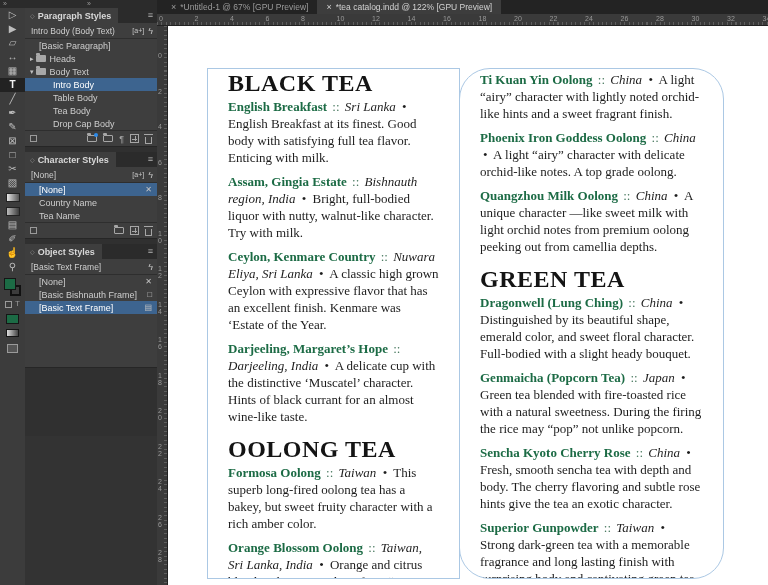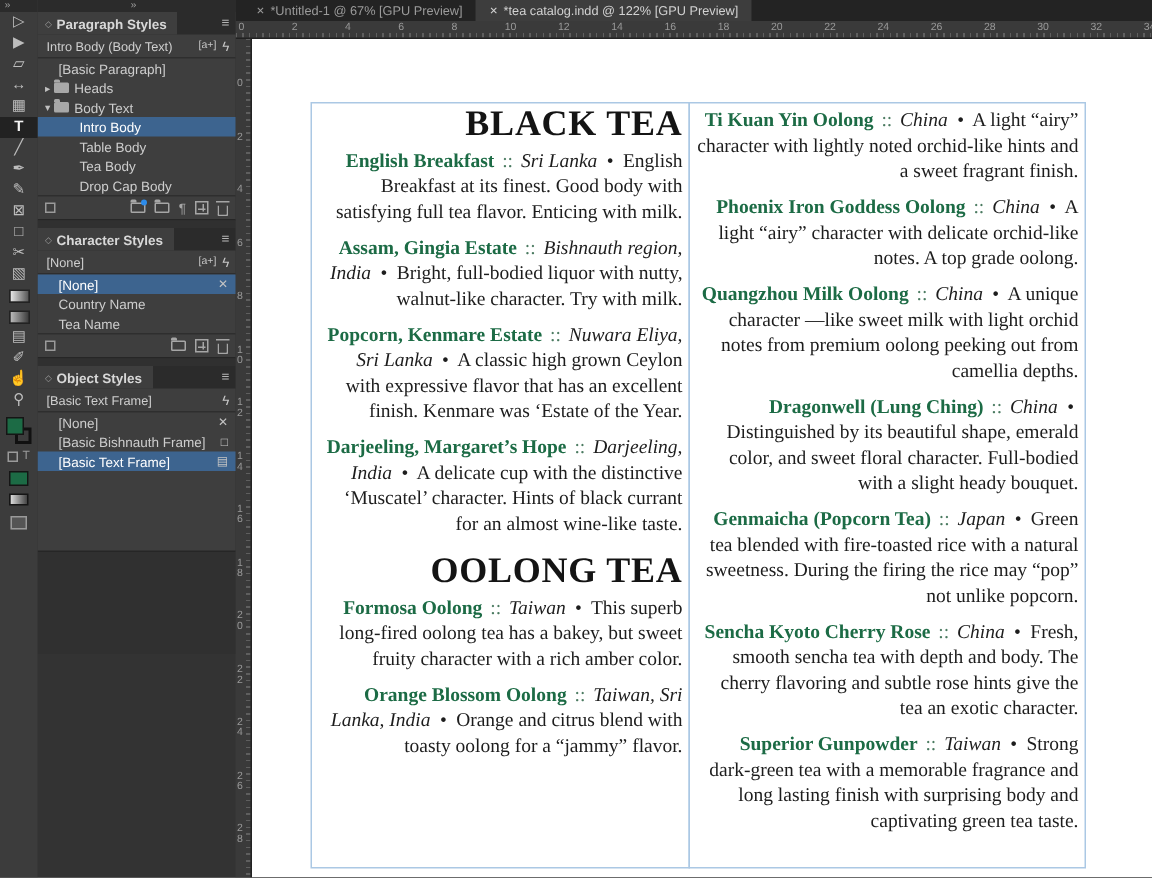--- a/index.html
+++ b/index.html
@@ -83,24 +83,24 @@
   .hnum { display:inline-block; width:35.5px; color:#999; font-size:7px; line-height:10px; vertical-align:top; }
   .vruler { position:absolute; left:0; top:26px; bottom:0; width:11px; background:#3a3a3a;
             border-right:1px solid #222; overflow:hidden; padding-top:26px;
             background-image:repeating-linear-gradient(to bottom,#5f5f5f 0 1px,transparent 1px 4.45px);
             background-size:3px 100%; background-position:right 0; background-repeat:no-repeat; }
   .vnum { display:block; height:35.5px; width:5px; margin-left:1px; color:#999; font-size:7px;
           line-height:7px; word-break:break-all; }
   .page { position:absolute; left:11px; top:26px; right:0; bottom:0; background:#fff; }
 
   
-  .col { position:absolute; border:1px solid #abc8e4; padding:2px 4px; overflow:hidden;
-         font-family:"Liberation Serif", serif;text-align:right; }
+  .col { position:absolute; border:1px solid #abc8e4; padding:2px 20px; overflow:hidden;
+         font-family:"Liberation Serif", serif; }
   .colL { left:39px;  top:42px; width:253px; height:511px; }
-  .colR { left:291px; top:42px; width:265px; height:511px; }
+  .colR { left:291px; top:42px; width:265px; height:511px;border-radius:31px; }
   .doc-h { font-family:"Liberation Serif", serif; font-weight:bold; font-size:24px; line-height:25px;
            letter-spacing:0.5px; color:#141414; margin:0 0 2px 0; }
   .doc-h.later { margin-top:12px; }
   .entry { font-size:13px; line-height:17px; color:#1d1d1d; margin:0 0 7px 0; }
   .tname { color:#1c6b45; font-weight:bold; }
   .sep { color:#4a7a60; margin:0 2px; }
   .origin { font-style:italic; }
   .bullet { margin:0 3px; }
 </style>
 </head>
@@ -363,21 +363,21 @@
 
             <p class="entry">
               <span class="tname">Assam, Gingia Estate</span>
               <span class="sep">::</span>
               <span class="origin">Bishnauth region, India</span>
               <span class="bullet">•</span>
               <span class="desc">Bright, full-bodied liquor with nutty, walnut-like character. Try with milk.</span>
             </p>
 
             <p class="entry">
-              <span class="tname">Popcorn, Kenmare Estate</span>
+              <span class="tname">Ceylon, Kenmare Country</span>
               <span class="sep">::</span>
               <span class="origin">Nuwara Eliya, Sri Lanka</span>
               <span class="bullet">•</span>
               <span class="desc">A classic high grown Ceylon with expressive flavor that has an excellent finish. Kenmare was ‘Estate of the Year.</span>
             </p>
 
             <p class="entry">
               <span class="tname">Darjeeling, Margaret’s Hope</span>
               <span class="sep">::</span>
               <span class="origin">Darjeeling, India</span>
@@ -426,20 +426,21 @@
             </p>
 
             <p class="entry">
               <span class="tname">Quangzhou Milk Oolong</span>
               <span class="sep">::</span>
               <span class="origin">China</span>
               <span class="bullet">•</span>
               <span class="desc">A unique character —like sweet milk with light orchid notes from premium oolong peeking out from camellia depths.</span>
             </p>
           </div>
+        <h2 class="doc-h later">GREEN TEA</h2>
         <div>
 
             <p class="entry">
               <span class="tname">Dragonwell (Lung Ching)</span>
               <span class="sep">::</span>
               <span class="origin">China</span>
               <span class="bullet">•</span>
               <span class="desc">Distinguished by its beautiful shape, emerald color, and sweet floral character. Full-bodied with a slight heady bouquet.</span>
             </p>
 

